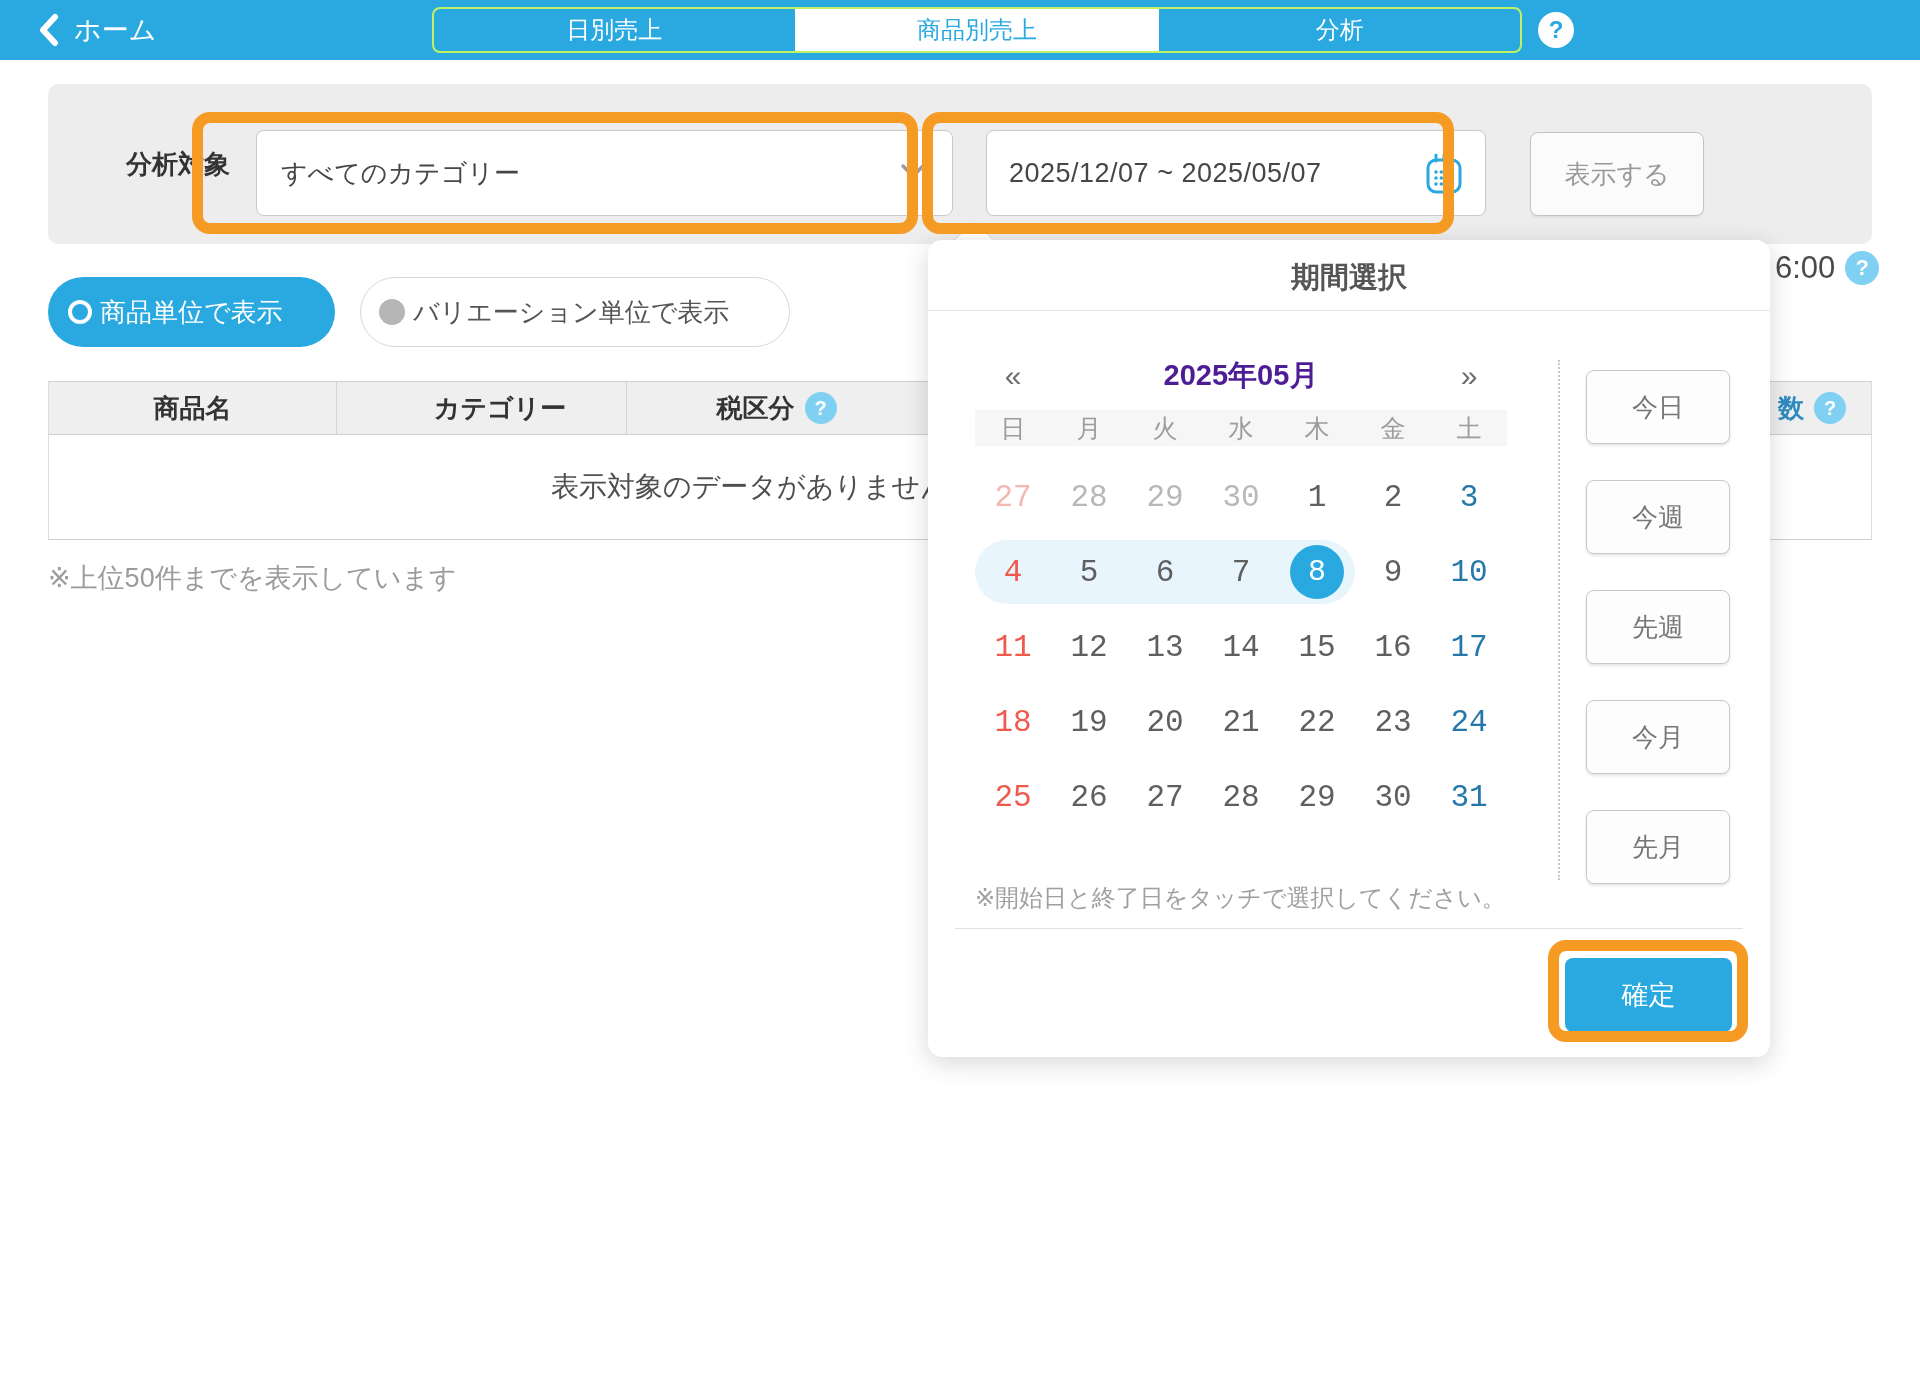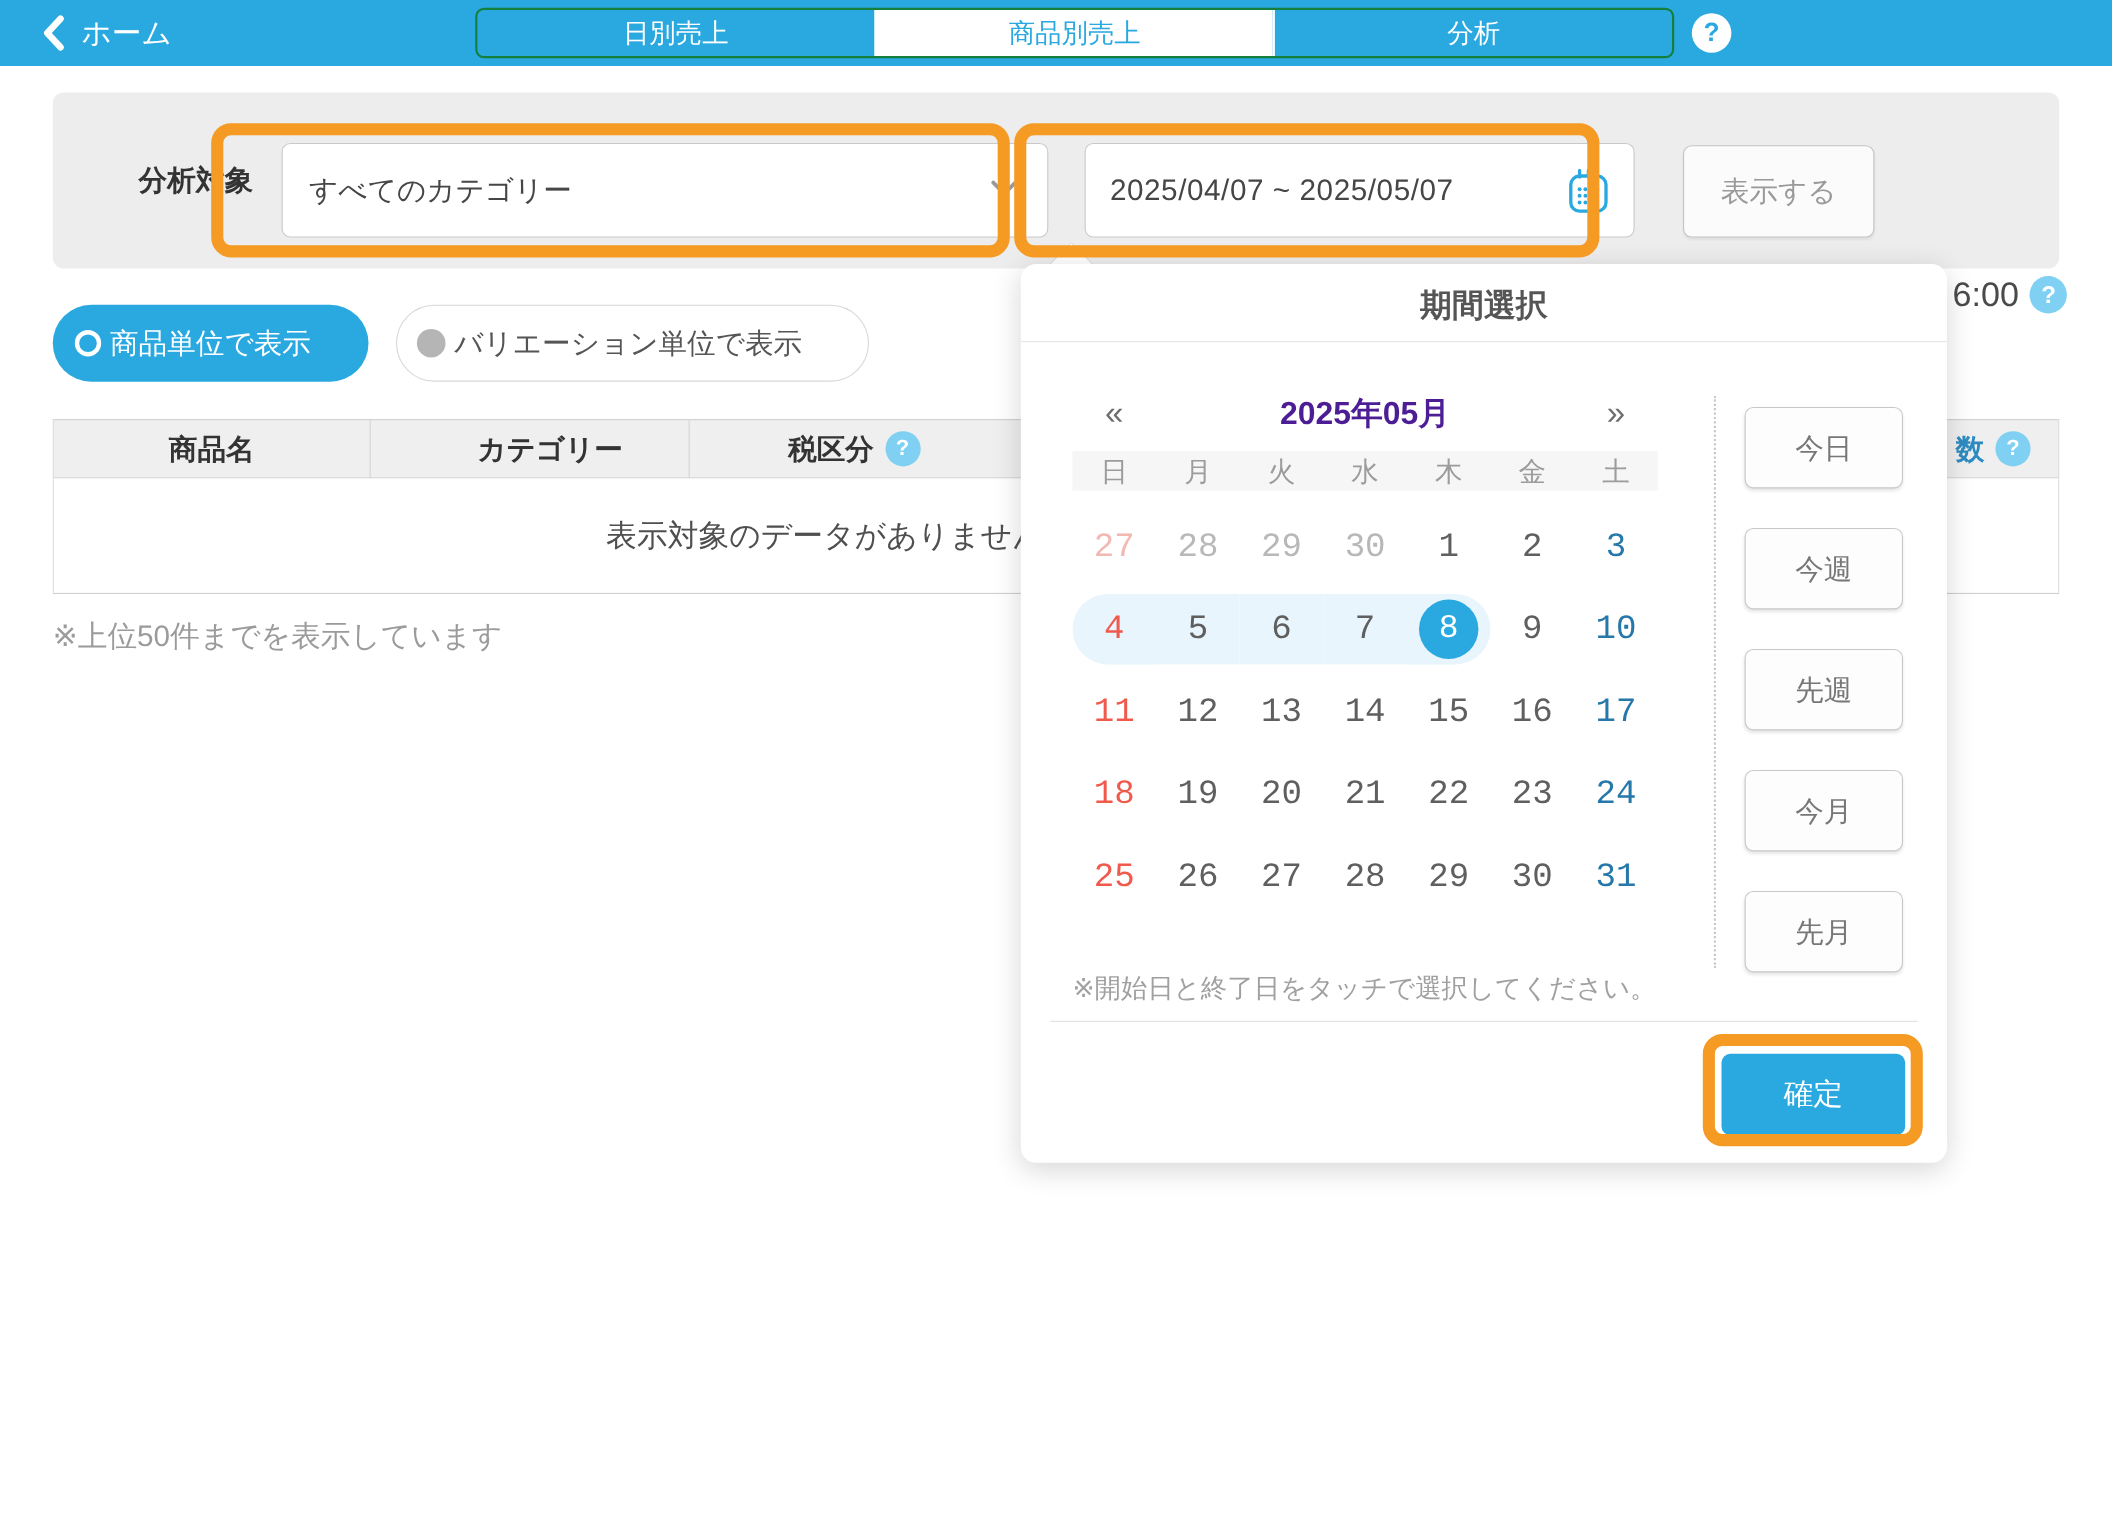--- a/index.html
+++ b/index.html
@@ -4,21 +4,21 @@
 <style>
   html,body{margin:0;padding:0;}
   body{font-family:"Liberation Sans","DejaVu Sans",sans-serif;}
   .page{position:relative;width:1920px;height:1400px;background:#ffffff;overflow:hidden;}
 
   
   .topbar{position:absolute;left:0;top:0;width:1920px;height:60px;background:#29a9e0;}
   .back{position:absolute;left:38px;top:0;height:60px;display:flex;align-items:center;gap:14px;cursor:pointer;}
   .back svg{display:block;}
   .back-label{color:#ffffff;font-size:27px;}
-  .tabgroup{position:absolute;left:432px;top:7px;width:1090px;height:46px;border:2px solid #15803d;border-radius:8px;display:flex;overflow:hidden;box-sizing:border-box;}
+  .tabgroup{position:absolute;left:432px;top:7px;width:1090px;height:46px;border:2px solid #bef264;border-radius:8px;display:flex;overflow:hidden;box-sizing:border-box;}
   .tab{flex:1;display:flex;align-items:center;justify-content:center;color:#ffffff;font-size:24px;cursor:pointer;}
   .tab + .tab{border-left:2px solid #ffffff;}
   .tab.active{background:#ffffff;color:#29a9e0;}
   .help-btn{position:absolute;left:1538px;top:12px;width:36px;height:36px;border-radius:50%;background:#ffffff;color:#29a9e0;font-size:24px;font-weight:bold;display:flex;align-items:center;justify-content:center;cursor:pointer;}
 
   
   .filterbar{position:absolute;left:48px;top:84px;width:1824px;height:160px;background:#ededed;border-radius:10px;}
   .filter-label{position:absolute;left:78px;top:0;height:160px;display:flex;align-items:center;font-size:26px;font-weight:bold;color:#333333;}
   .field{position:absolute;background:#ffffff;border:1px solid #c9c9c9;border-radius:8px;box-sizing:border-box;display:flex;align-items:center;cursor:pointer;}
   .cat-field{left:208px;top:46px;width:697px;height:86px;}
@@ -120,21 +120,21 @@
     <div class="field cat-field">
       <span class="val">すべてのカテゴリー</span>
       <span class="chev">
         <svg width="26" height="16" viewBox="0 0 26 16">
             <polyline points="3,3 13,13 23,3" fill="none" stroke="#9a9a9a" stroke-width="3.5" stroke-linecap="round" stroke-linejoin="round"></polyline>
           </svg>
       </span>
     </div>
 
     <div class="field date-field">
-      <span class="val">2025/04/07 ~ 2025/05/07</span>
+      <span class="val">2025/12/07 ~ 2025/05/07</span>
       <span class="calicon">
         <svg width="38" height="42" viewBox="0 0 38 42">
           <rect x="3" y="7" width="32" height="32" rx="8" fill="none" stroke="#29a9e0" stroke-width="3"></rect>
           <line x1="11" y1="2" x2="11" y2="8" stroke="#29a9e0" stroke-width="3" stroke-linecap="round"></line>
           <line x1="19" y1="2" x2="19" y2="8" stroke="#29a9e0" stroke-width="3" stroke-linecap="round"></line>
           <line x1="27" y1="2" x2="27" y2="8" stroke="#29a9e0" stroke-width="3" stroke-linecap="round"></line>
           <g fill="#29a9e0">
             <circle cx="11" cy="19" r="1.8"></circle>
               <circle cx="16.3" cy="19" r="1.8"></circle>
               <circle cx="21.6" cy="19" r="1.8"></circle>

